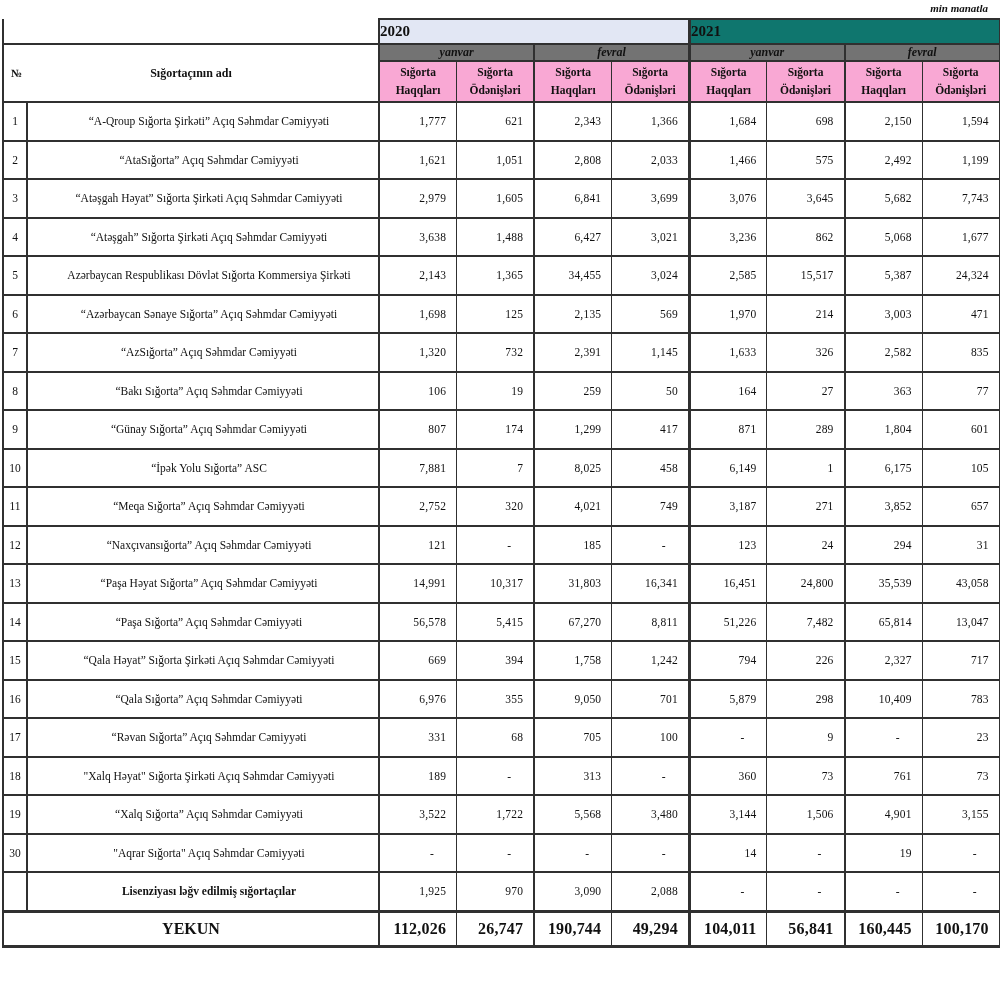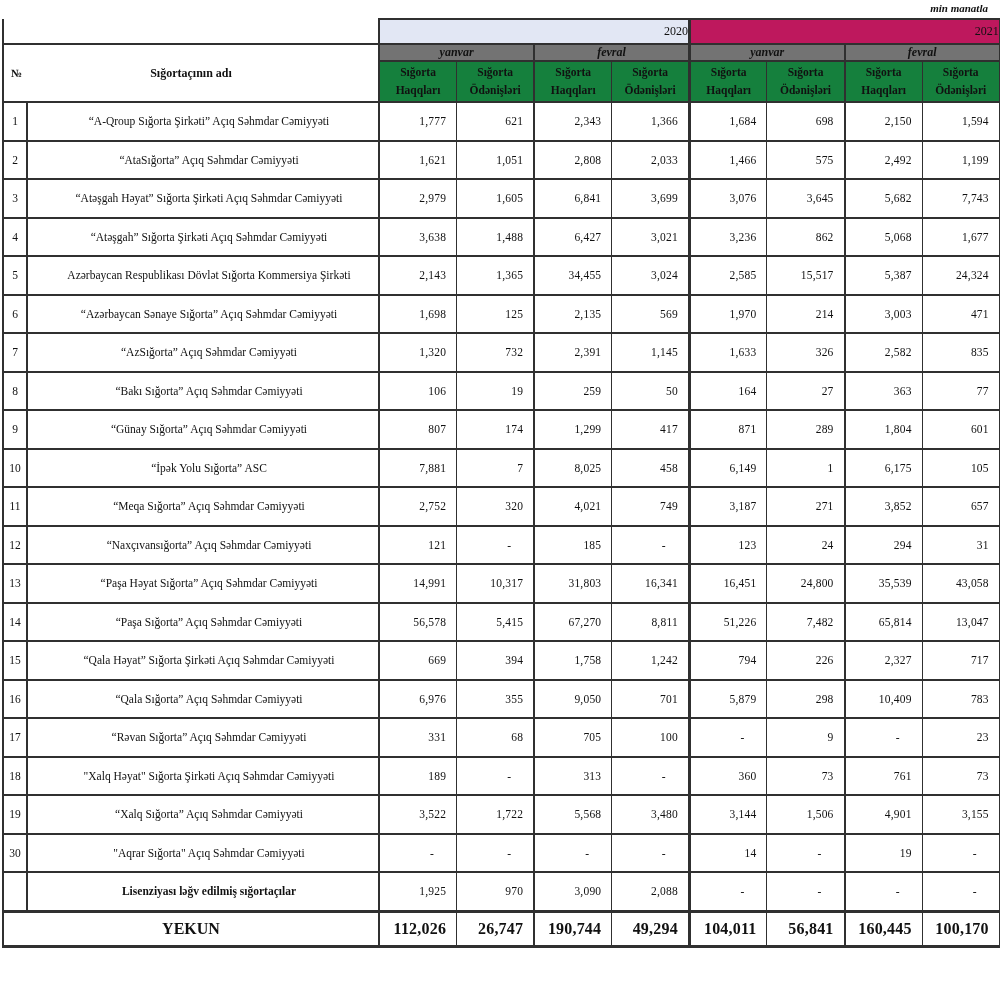--- a/index.html
+++ b/index.html
@@ -52,23 +52,23 @@
   tr td:last-child  { border-right-width: 2px; }
 
   
   .gline { border-left-width: 2px !important; }
   .yline { border-left-width: 3px !important; }
   .nline { border-left-width: 2px !important; padding-left: 12px; }
 
   
   .corner { border-top: none; background: #ffffff; height: 23px; }
   .year {
-    text-align: right;
-    font-weight: 400;
-    font-size: 12px;
+    text-align: left;
+    font-weight: 700;
+    font-size: 15px;
     height: 23px;
   }
   .month {
     text-align: center;
     font-style: italic;
     font-weight: 700;
     font-size: 12px;
     height: 15px;
     background: #737373;
   }
@@ -87,21 +87,21 @@
     font-size: 11px;
   }
   .measure {
     text-align: center;
     font-weight: 700;
     font-size: 11.5px;
     height: 39px;
     line-height: 1.5;
     vertical-align: middle;
     white-space: normal;
-    background: #15803d;
+    background: #f9a8d4;
   }
 
   
   .data-row td { height: 36.5px; vertical-align: middle; font-size: 11.5px; }
   .no-cell   { text-align: center; font-size: 11px; }
   .name-cell { text-align: center; }
   .num {
     text-align: right;
     padding-right: 10px;
     letter-spacing: 0.2px;
@@ -135,21 +135,21 @@
         <col class="c-val">
       <col class="c-val">
         <col class="c-val">
         <col class="c-val">
         <col class="c-val">
     </colgroup>
     <thead>
       <tr>
         <td class="corner" colspan="2"></td>
         <td class="year y2020 gline" colspan="4" style="background: rgb(226, 231, 244);">2020</td>
-        <td class="year y2021 yline" colspan="4" style="background: #be185d;">2021</td>
+        <td class="year y2021 yline" colspan="4" style="background: #0f766e;">2021</td>
       </tr>
       <tr>
         <td class="id-head" colspan="2" rowspan="2">
           <span class="no-h">№</span>
           <span class="name-h">Sığortaçının adı</span>
         </td>
         <td class="month gline" colspan="2">yanvar</td>
         <td class="month gline" colspan="2">fevral</td>
         <td class="month yline" colspan="2">yanvar</td>
         <td class="month gline" colspan="2">fevral</td>

